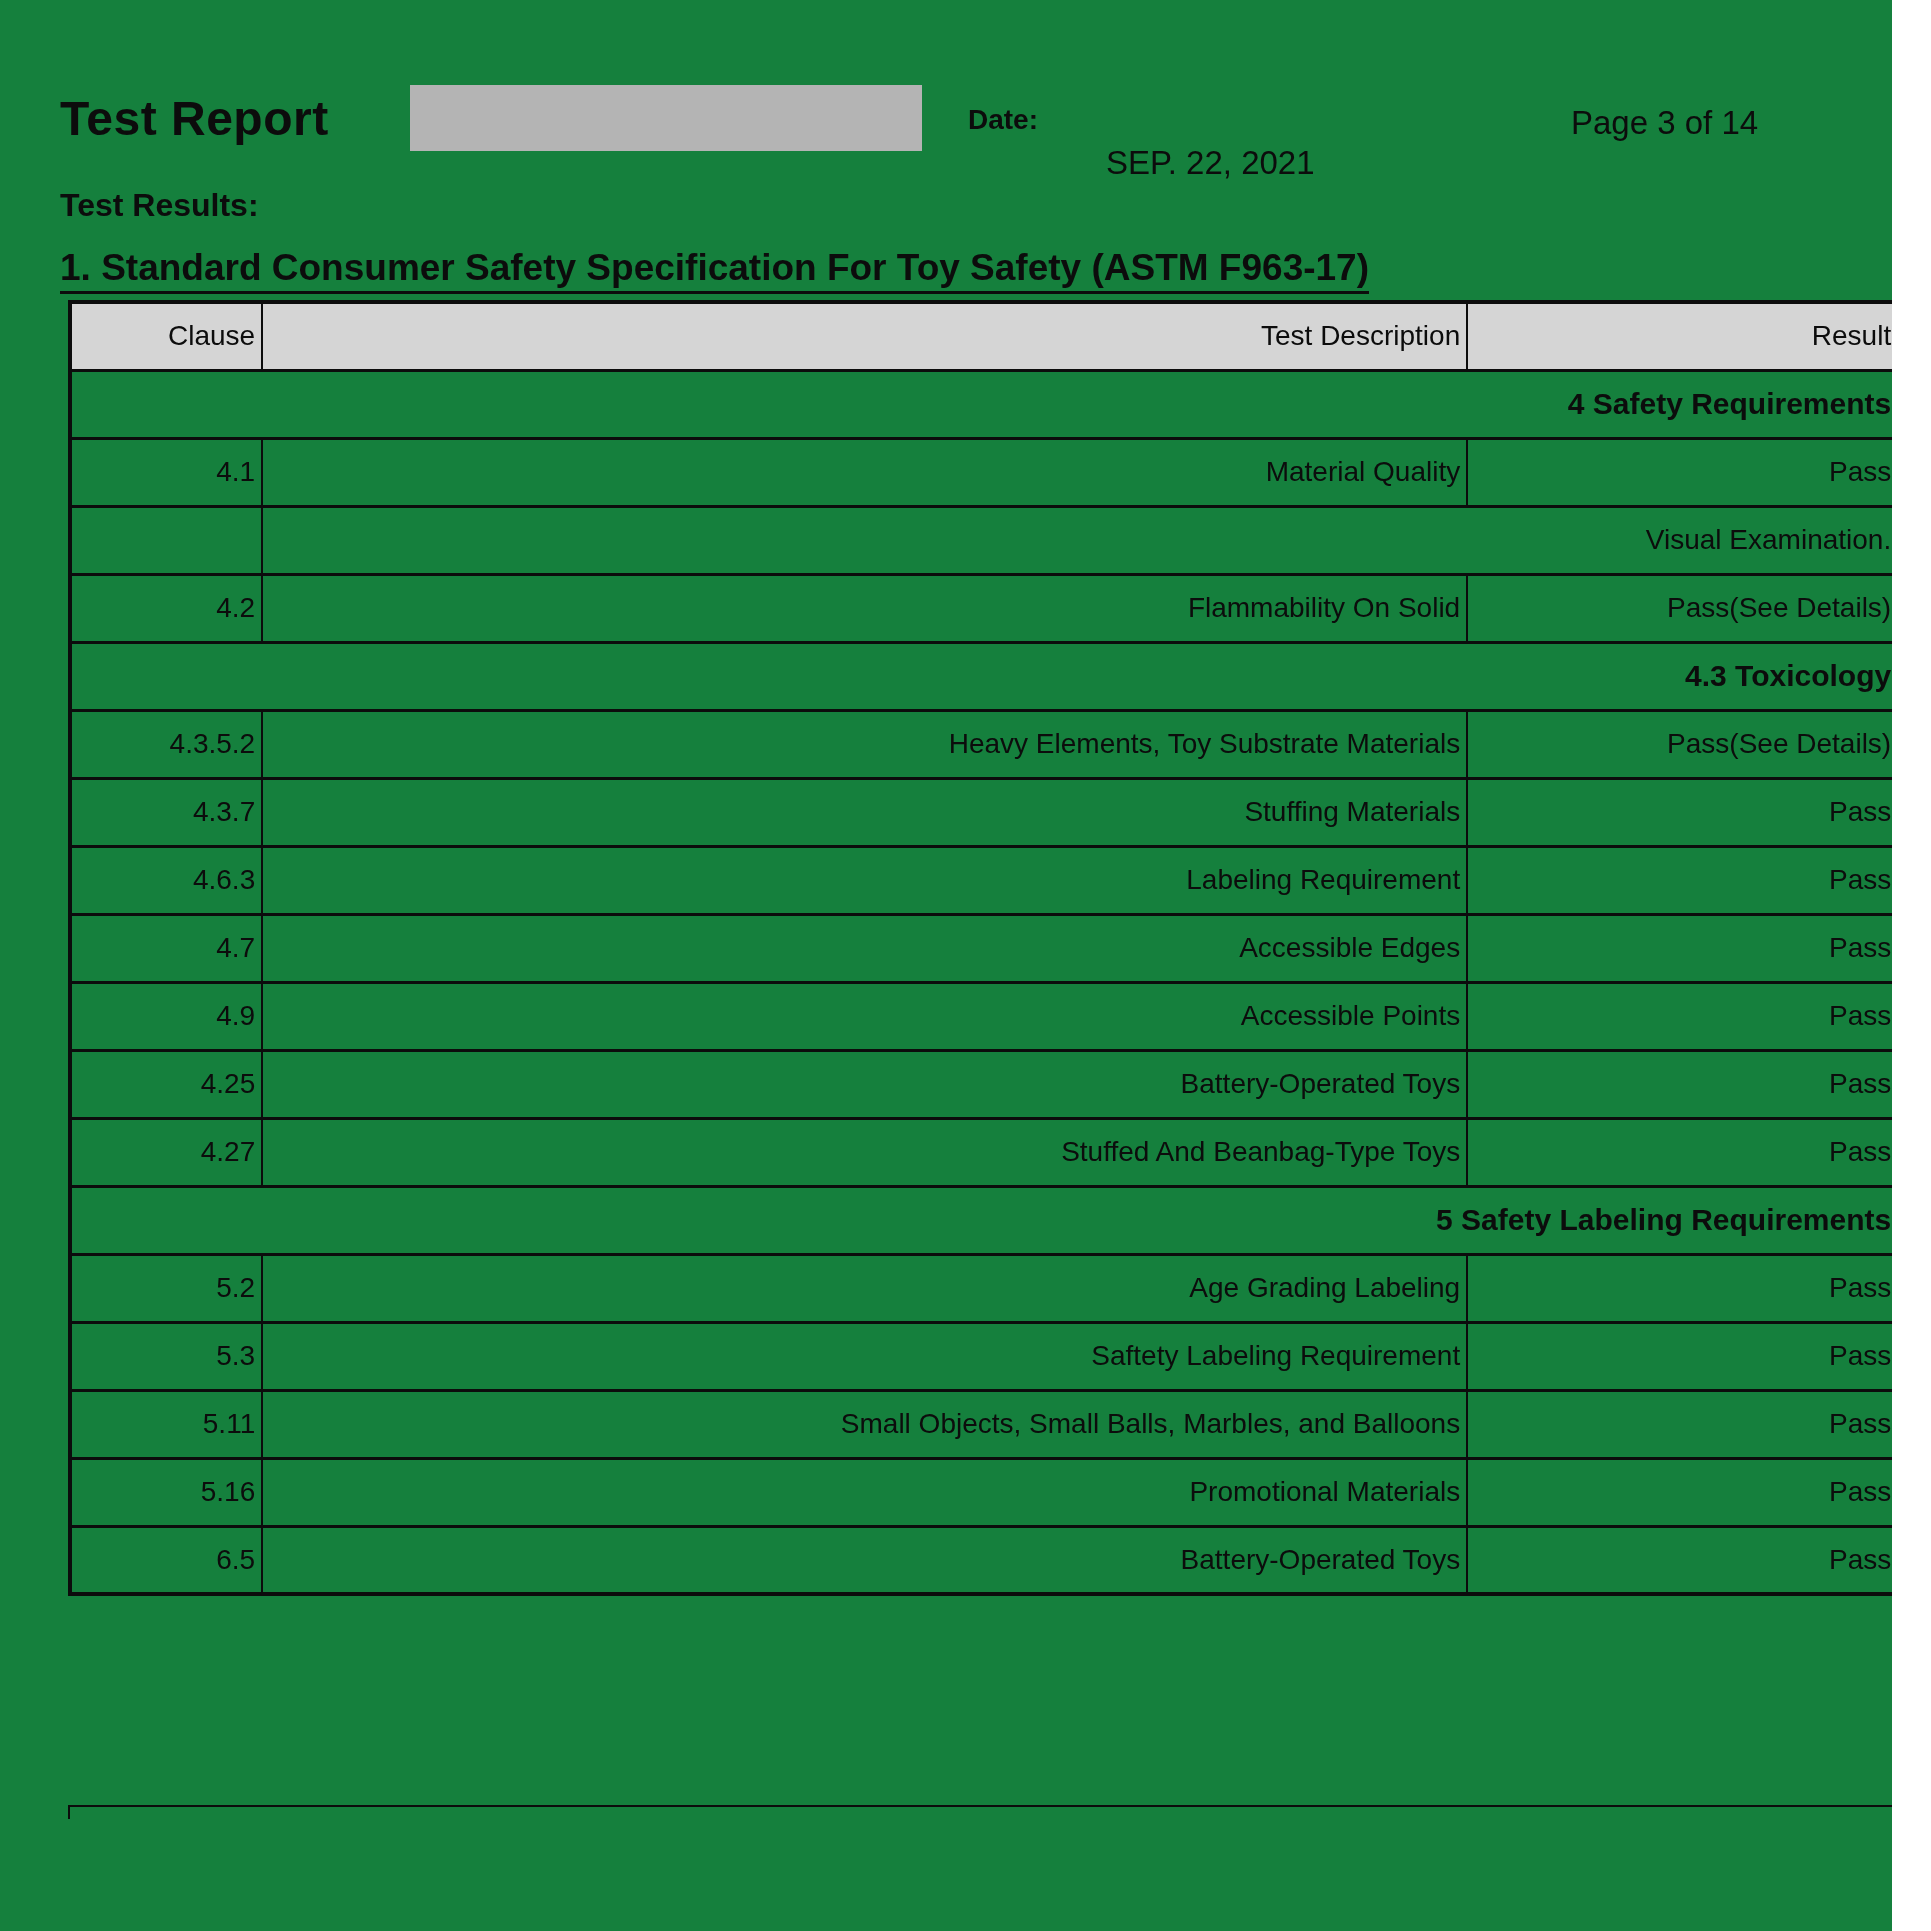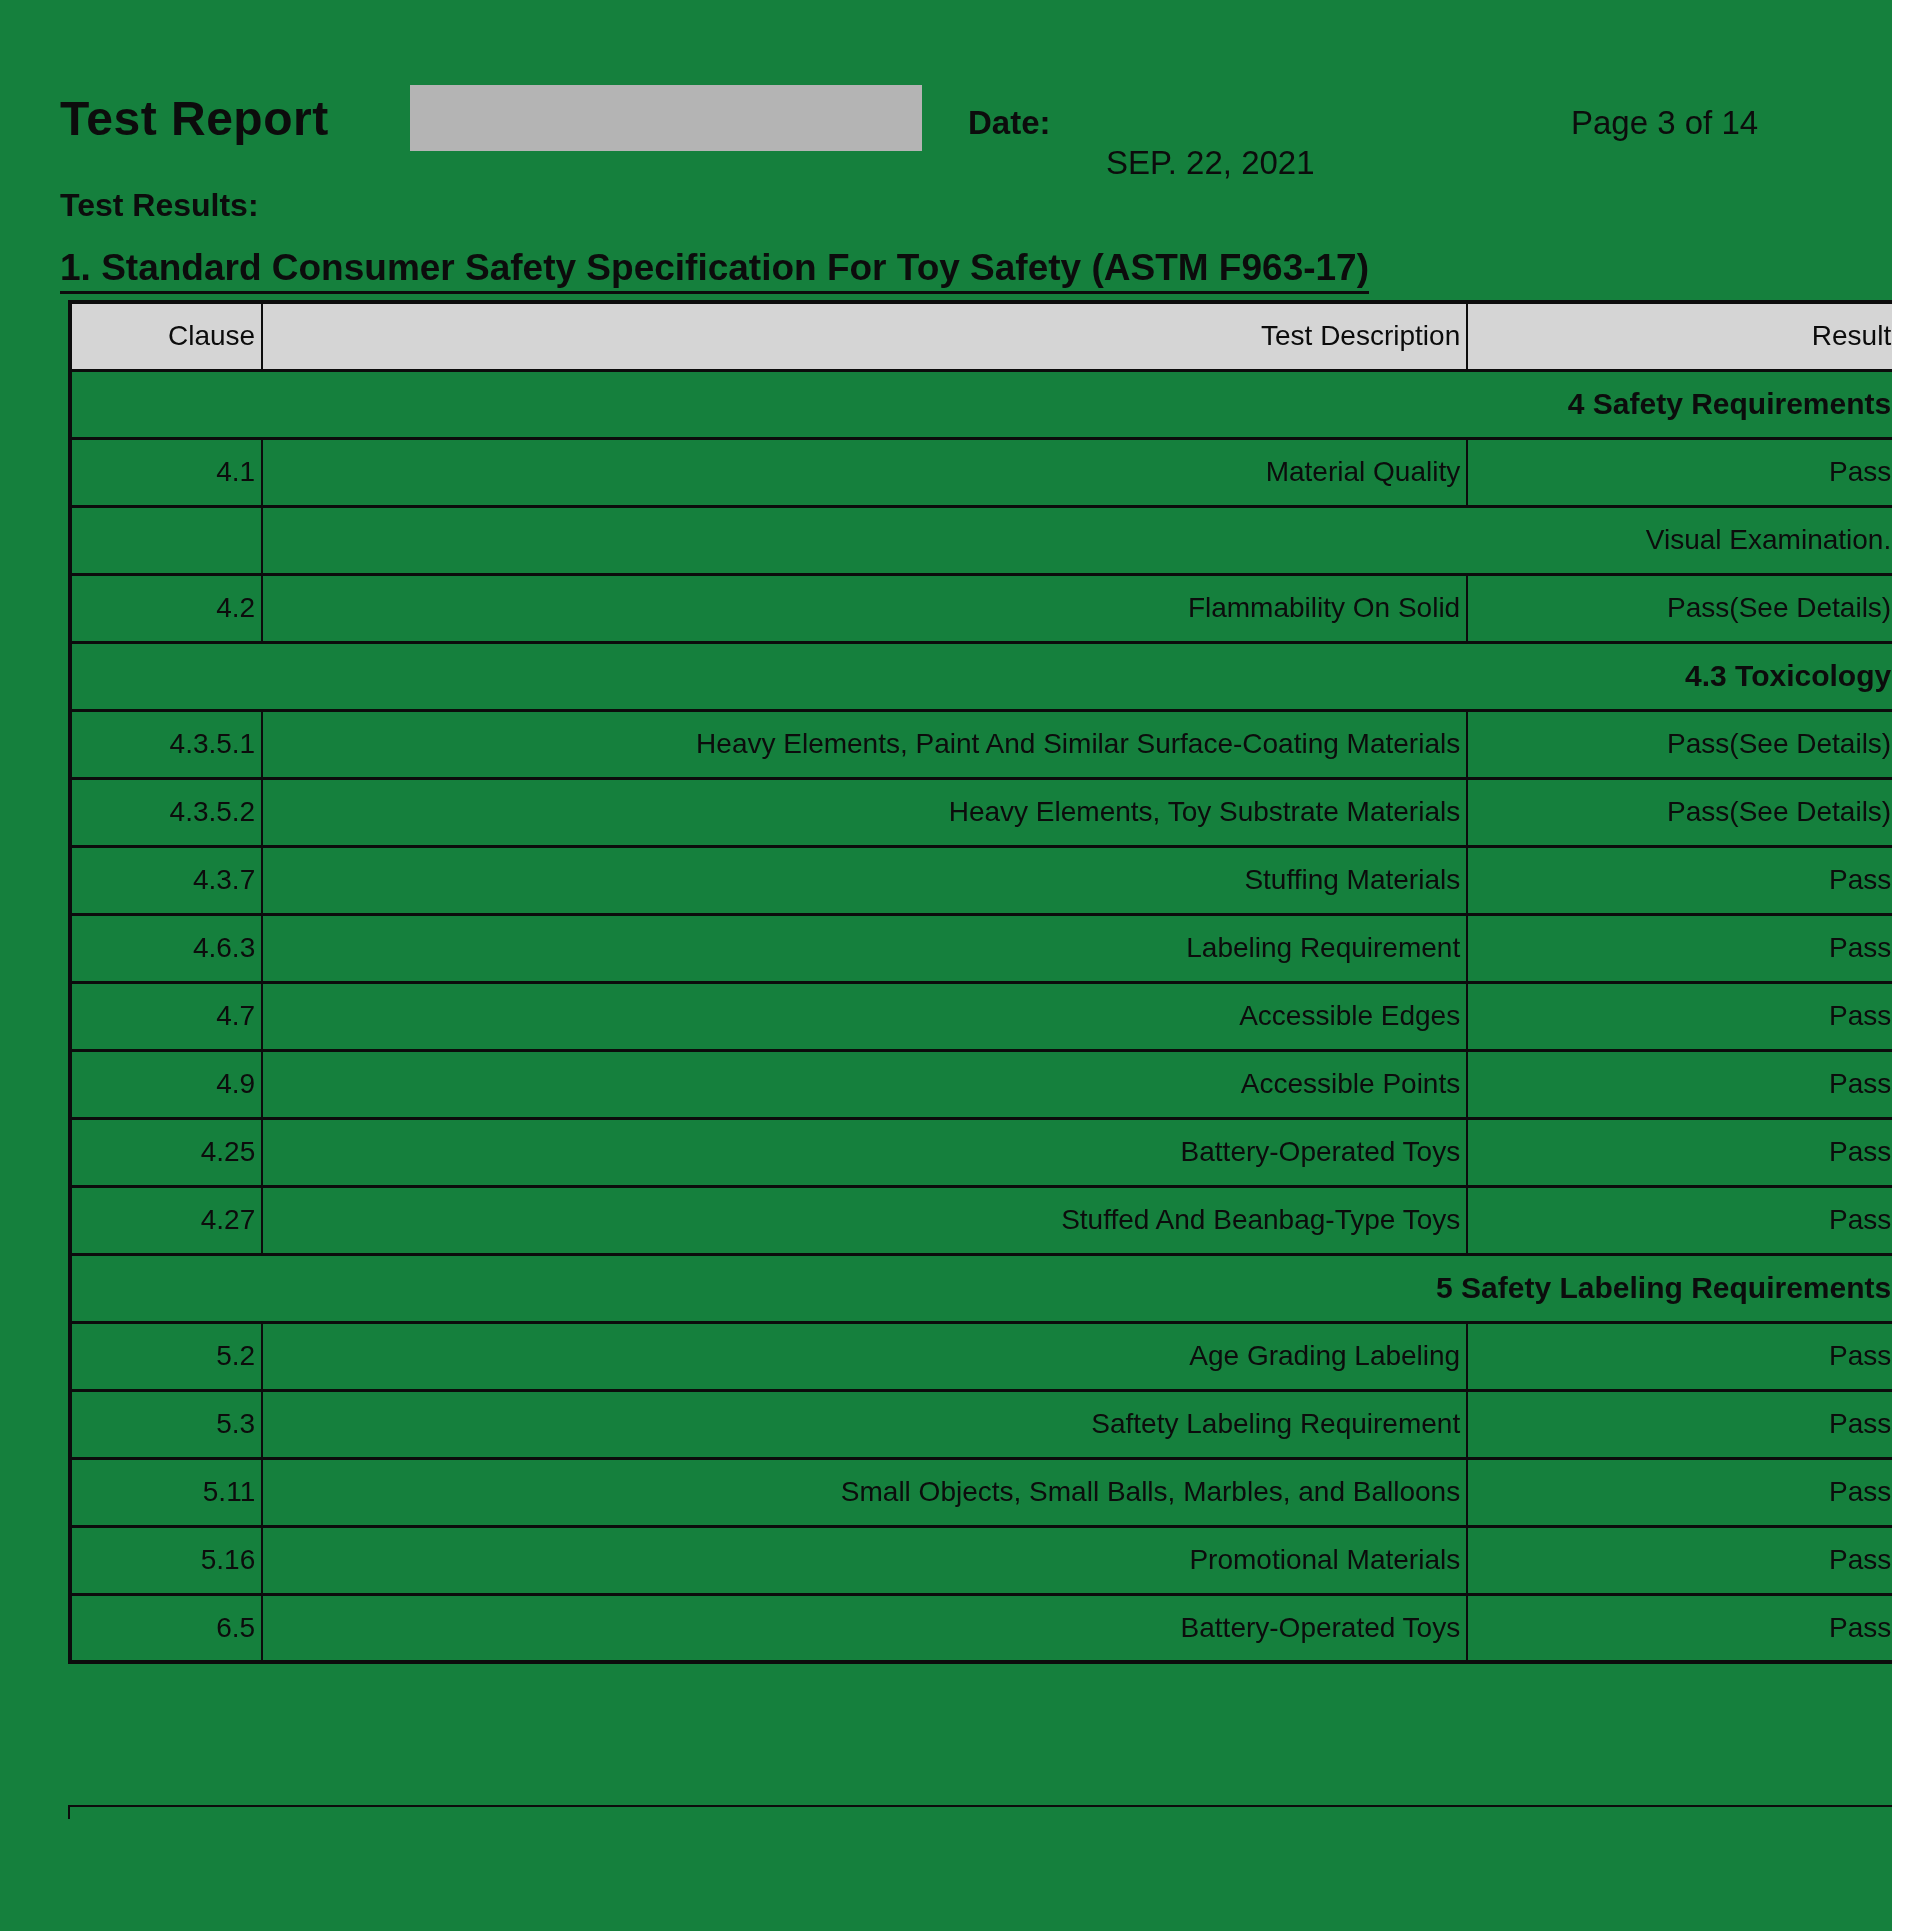--- a/index.html
+++ b/index.html
@@ -33,21 +33,21 @@
     left: 410px;
     top: 85px;
     width: 512px;
     height: 66px;
     background: var(--redaction-bg, #b4b4b4);
   }
   .date-label {
     position: absolute;
     left: 968px;
     top: 106px;
-    font-size: 33px;
+    font-size: 28px;
     font-weight: bold;
     line-height: 1;
     white-space: nowrap;
   }
   .date-value {
     position: absolute;
     left: 1106px;
     top: 106px;
     font-size: 33px;
     line-height: 1;
@@ -177,25 +177,20 @@
         </tr>
         <tr>
           <td class="col-clause">4.2</td>
           <td>Flammability On Solid</td>
           <td>Pass(See Details)</td>
         </tr>
         <tr class="section-row">
           <td colspan="3">4.3 Toxicology</td>
         </tr>
         <tr>
-          <td class="col-clause">4.3.5.1</td>
-          <td>Heavy Elements, Paint And Similar Surface-Coating Materials</td>
-          <td>Pass(See Details)</td>
-        </tr>
-        <tr>
           <td class="col-clause">4.3.5.2</td>
           <td>Heavy Elements, Toy Substrate Materials</td>
           <td>Pass(See Details)</td>
         </tr>
         <tr>
           <td class="col-clause">4.3.7</td>
           <td>Stuffing Materials</td>
           <td>Pass</td>
         </tr>
         <tr>

